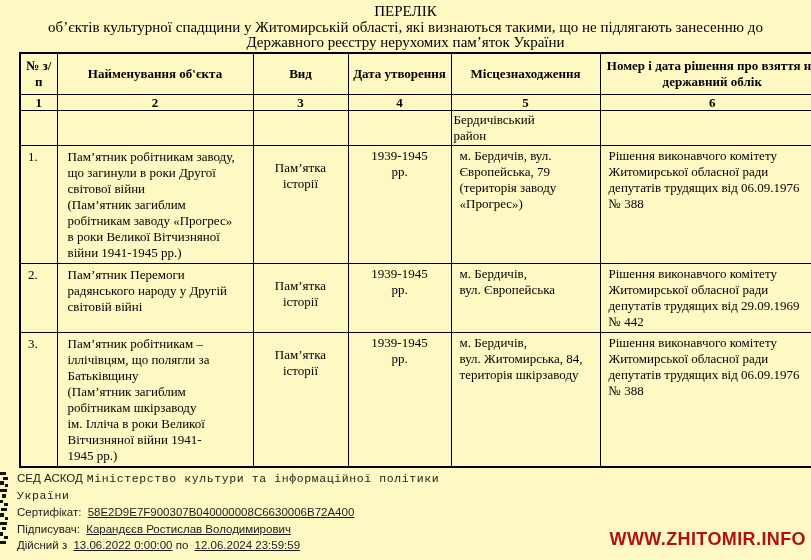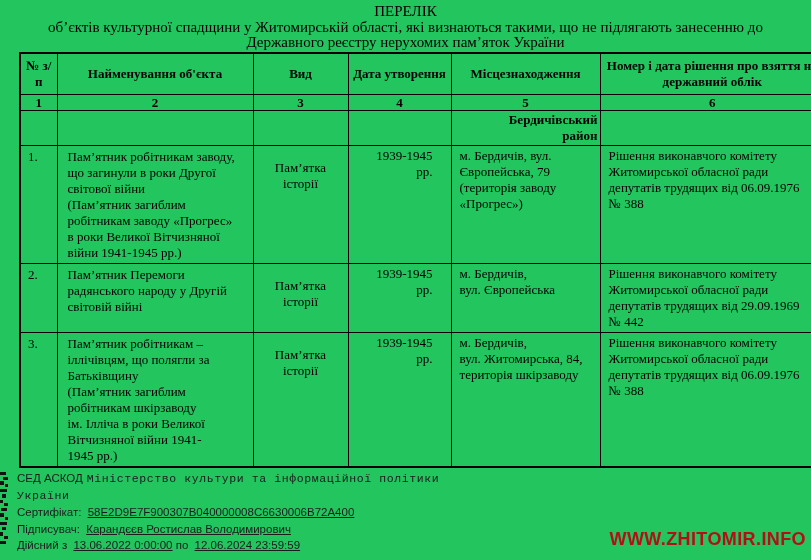--- a/index.html
+++ b/index.html
@@ -1,19 +1,19 @@
 <!DOCTYPE html>
 <html lang="uk"><head>
 <meta charset="utf-8">
 <style>
   * { margin:0; padding:0; box-sizing:border-box; }
   html,body { background:#ffffff; }
   #page {
     position:relative; width:811px; height:560px;
-    background:#22c55e; overflow:hidden;
+    background:#fef9c3; overflow:hidden;
     font-family:"Liberation Serif", serif; color:#000;
   }
   
   .title-block {
     position:absolute; top:4px; left:0; width:811px;
     text-align:center; font-size:15px; line-height:15.5px;
   }
   
   table.doc {
     position:absolute; top:52px; left:19px; width:805px;
@@ -23,25 +23,25 @@
   }
   table.doc td, table.doc th {
     border:1px solid #000; vertical-align:top;
     white-space:pre-line; overflow:hidden;
   }
   tr.hdr th { font-weight:bold; text-align:center; vertical-align:middle;
               padding:2px 3px; height:41px; }
   tr.nums td { font-weight:bold; text-align:center; height:15px;
                padding:0; line-height:15px; vertical-align:middle; }
   tr.district td { height:28px; padding:1px 2px; }
-  tr.district td.loc { font-weight:bold; text-align:right; vertical-align:middle; }
+  tr.district td.loc { font-weight:normal; text-align:left; vertical-align:middle; }
   td.c-num  { padding:3px 2px 2px 7px; }
   td.c-name { padding:3px 6px 2px 10px; }
   td.c-type { text-align:center; vertical-align:middle; padding:14px 4px; }
-  td.c-date { text-align:right; vertical-align:middle; padding:2px 18px; }
+  td.c-date { text-align:center; vertical-align:middle; padding:2px 18px; }
   td.c-loc  { vertical-align:middle; padding:2px 4px 2px 8px; }
   td.c-dec  { vertical-align:middle; padding:2px 4px 2px 8px; }
   tr.r1 { height:113px; } tr.r2 { height:59px; } tr.r3 { height:131px; }
   
   .sig {
     position:absolute; left:17px; top:470px; width:470px;
     font-family:"Liberation Sans", sans-serif;
     font-size:11.5px; line-height:16.2px; color:#1c1c1c;
   }
   .sig .u { text-decoration:underline; }

